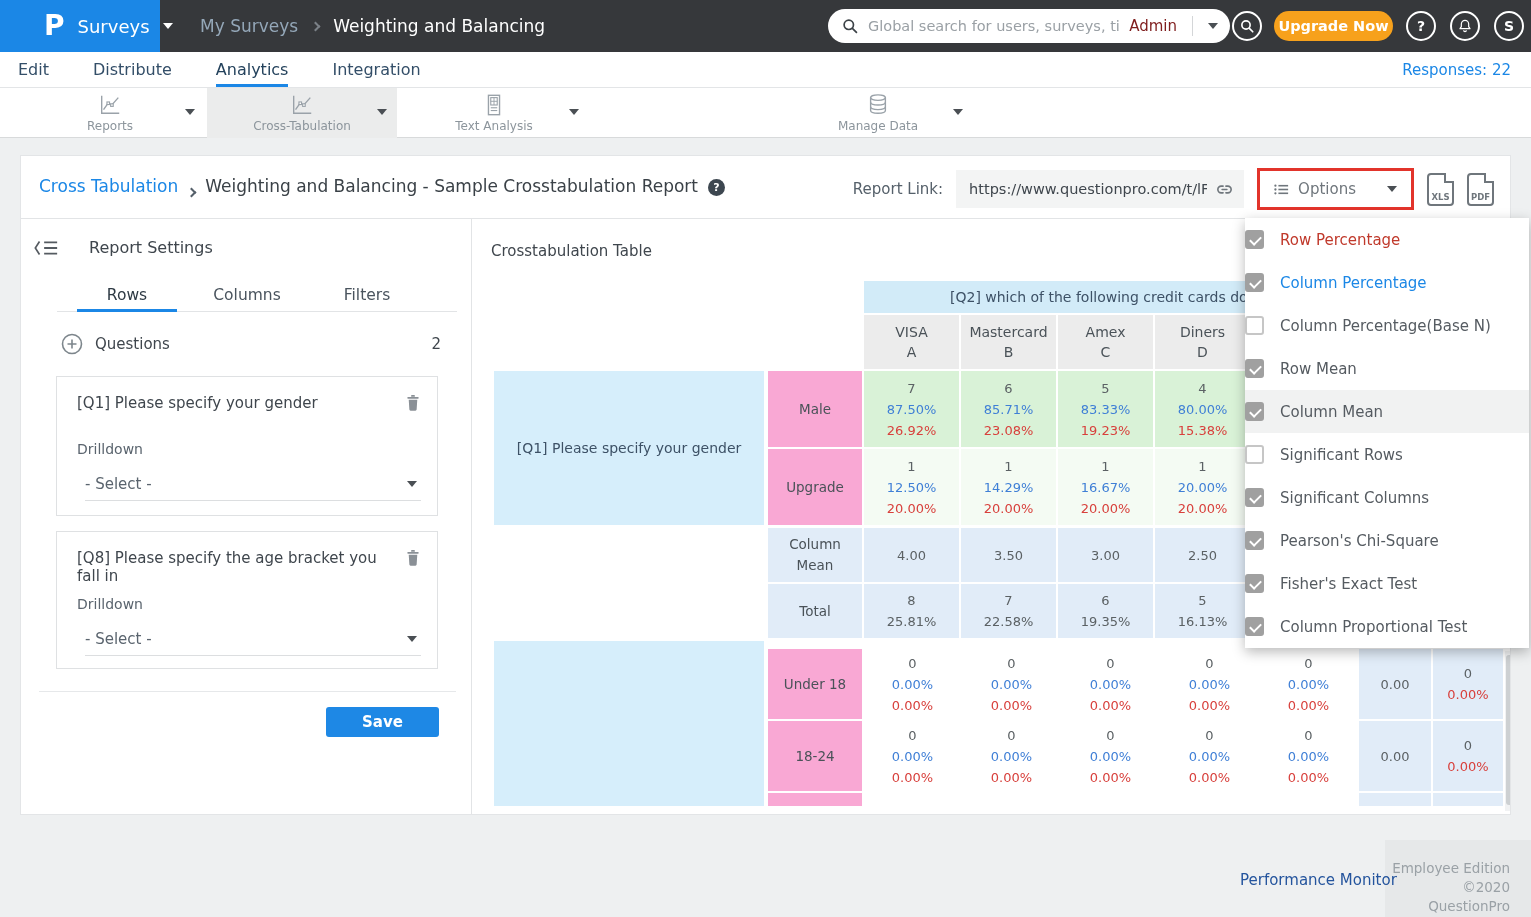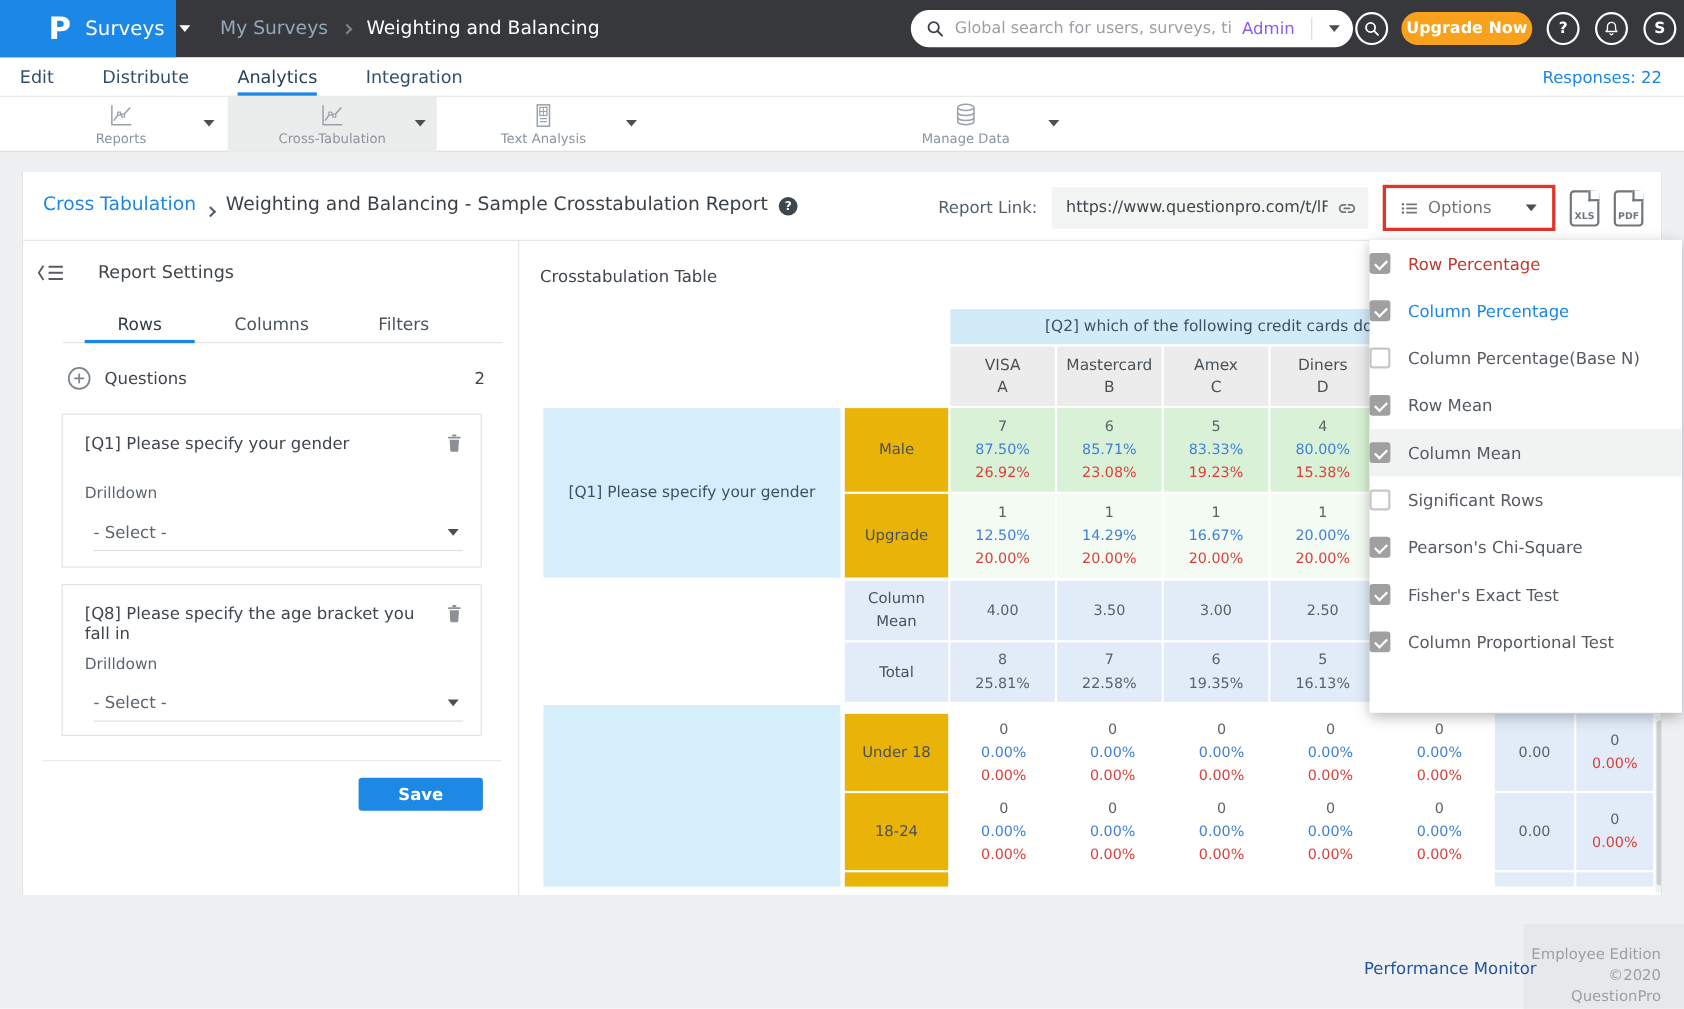--- a/index.html
+++ b/index.html
@@ -12,21 +12,21 @@
   .logo-p { color:#fff; font-size:28px; font-weight:bold; line-height:1; }
   .logo-product { color:#fff; font-size:18px; }
   .caret { width:0; height:0; border-left:5px solid transparent; border-right:5px solid transparent; border-top:6px solid #fff; }
   .crumbs { display:flex; align-items:center; gap:14px; margin-left:40px; }
   .crumb-parent { color:#94a7b8; font-size:17px; }
   .chev { width:7px; height:7px; border-top:2px solid #7b8187; border-right:2px solid #7b8187; transform:rotate(45deg); }
   .crumb-current { color:#fff; font-size:17px; }
   .search-pill { position:absolute; left:828px; top:9px; width:402px; height:34px; background:#fff; border-radius:17px; display:flex; align-items:center; padding:0 12px 0 14px; gap:9px; }
   .search-pill input { border:none; outline:none; flex:1; font-size:14.5px; color:#3c4247; font-family:inherit; background:transparent; }
   .search-pill input::placeholder { color:#9aa0a5; }
-  .scope { font-size:15px; color:#8b5cf6; }
+  .scope { font-size:15px; color:#7f1d1d; }
   .pill-div { width:1px; height:20px; background:#d4d6d8; margin:0 6px; }
   .caret.dark { border-top-color:#4a4f54; }
   .circ { position:absolute; top:11px; width:30px; height:30px; border:2px solid #fff; border-radius:50%; display:flex; align-items:center; justify-content:center; color:#fff; cursor:pointer; }
   .circ span { font-size:14px; font-weight:bold; }
   .upgrade { position:absolute; left:1274px; top:11px; width:119px; height:30px; background:#f7a11c; border-radius:15px; color:#fff; font-size:14.5px; font-weight:bold; display:flex; align-items:center; justify-content:center; cursor:pointer; }
 
   
   .navbar { position:absolute; left:0; top:52px; width:1531px; height:36px; background:#fff; border-bottom:1px solid #e3e5e7; display:flex; align-items:stretch; padding-left:18px; z-index:9; }
   .nav-tab { display:flex; align-items:center; margin-right:44px; font-size:16px; color:#334e68; cursor:pointer; border-bottom:3px solid transparent; padding-top:2px; }
   .nav-tab.active { color:#24425c; border-bottom-color:#1b87e6; }
@@ -83,21 +83,21 @@
 
   
   .tbl-title { position:absolute; left:470px; top:86px; font-size:15px; color:#3f464d; }
   .strip { position:absolute; left:843px; top:125px; width:641px; height:32px; background:#d2ebf8; color:#3d5166; font-size:14px; line-height:32px; padding-left:86px; white-space:nowrap; overflow:hidden; }
   .trow { position:absolute; left:747px; display:flex; gap:2px; }
   .rep { display:flex; gap:2px; }
   .cell { display:flex; flex-direction:column; align-items:center; justify-content:center; font-size:13px; line-height:21px; text-align:center; }
   .w94{width:94px} .w95{width:95px} .w97{width:97px} .w72{width:72px} .w70{width:70px}
   .h54{height:54px} .h70{height:70px} .h76{height:76px}
   .hcell { background:#ececec; color:#4a5258; font-size:14px; line-height:20px; }
-  .lab { background:#eab308; color:#4a5258; font-size:13.5px; padding:0 6px; }
+  .lab { background:#f9a8d4; color:#4a5258; font-size:13.5px; padding:0 6px; }
   .bluecell { background:#e1ecf8; }
   .cnt { color:#5b6164; }
   .rp { color:#3f7fd6; }
   .cp { color:#d8403c; }
   .rmale .dcell { background:#d9f2d7; }
   .rfemale .dcell { background:#f4fbf3; }
   .rzero .dcell { background:#fff; }
   .stub { position:absolute; left:473px; width:270px; background:#d6eefb; display:flex; align-items:center; justify-content:center; font-size:14px; color:#3d5166; text-align:center; padding:0 14px; }
   .ghost { background:transparent; }
   .sliver { height:13px !important; }
@@ -573,20 +573,24 @@
     <div class="opt-item hl">
       <span class="cb checked"></span>
       <span class="opt-lbl">Column Mean</span>
     </div>
 
     <div class="opt-item">
       <span class="cb"></span>
       <span class="opt-lbl">Significant Rows</span>
     </div>
 
+    <div class="opt-item">
+      <span class="cb checked"></span>
+      <span class="opt-lbl">Significant Columns</span>
+    </div>
 
     <div class="opt-item">
       <span class="cb checked"></span>
       <span class="opt-lbl">Pearson's Chi-Square</span>
     </div>
 
     <div class="opt-item">
       <span class="cb checked"></span>
       <span class="opt-lbl">Fisher's Exact Test</span>
     </div>

